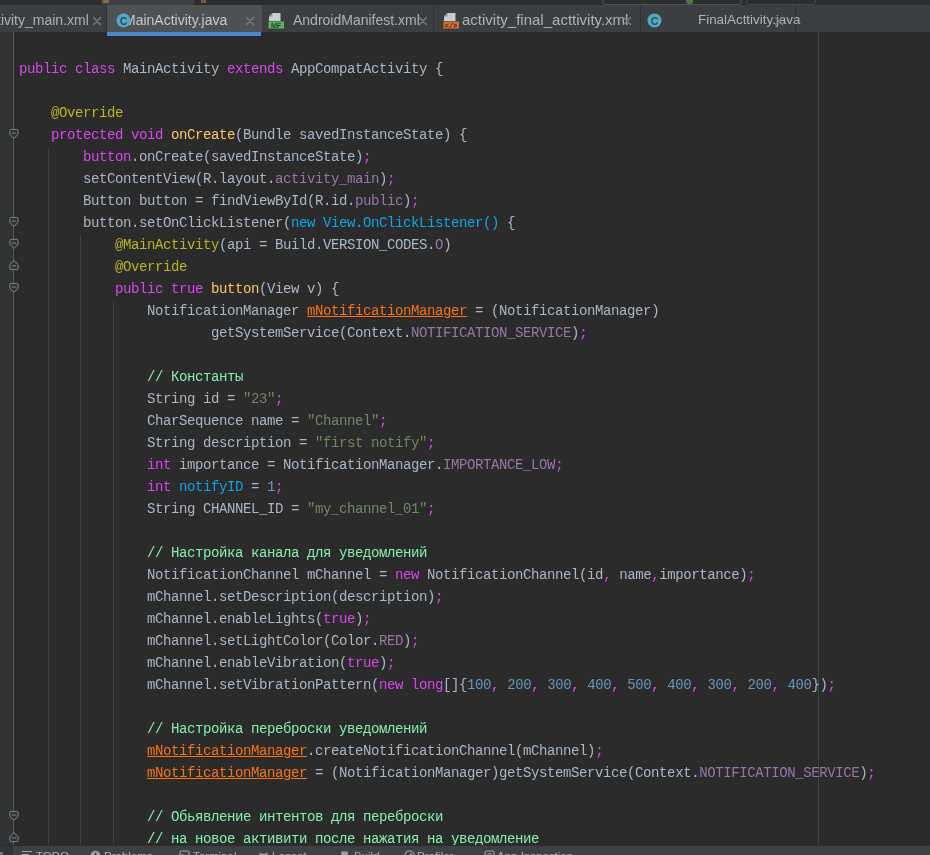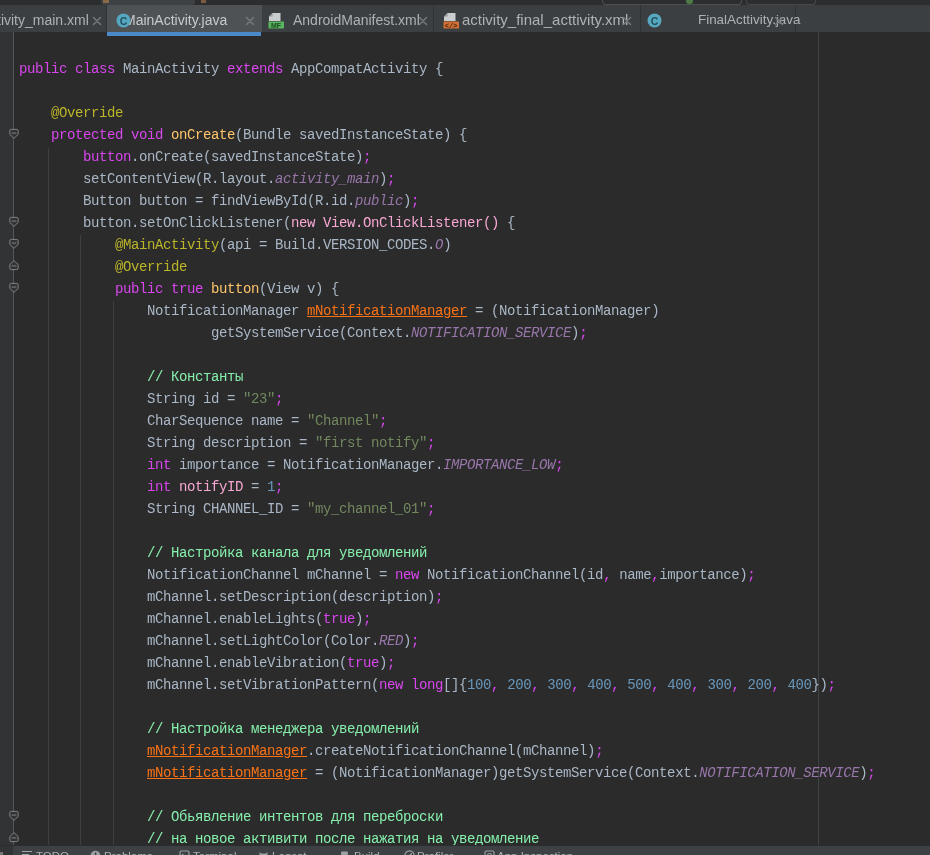--- a/index.html
+++ b/index.html
@@ -20,23 +20,23 @@
   #foldline{left:13px;top:32px;width:1px;height:813px;background:#55585a}
   .guide{position:absolute;width:1px;background:#3d4042}
   #margin{left:818px;top:32px;width:1px;height:813px;background:#3f4345}
   pre#code{position:absolute;left:19px;top:58px;margin:0;font-family:"Liberation Mono",monospace;font-size:14px;letter-spacing:-0.4px;line-height:22px;color:#a9b7c6;white-space:pre}
   .k{color:#d946ef}
   .s{color:#71885f}
   .c{color:#86efac}
   .n{color:#6897bb}
   .a{color:#bbb529}
   .fn{color:#ffc66b}
-  .st{color:#9876aa;font-style:italic}
+  .st{color:#9876aa;}
   .fl{color:#f97316;text-decoration:underline}
-  .g{color:#f9a8d4}
+  .g{color:#0ea5e9}
   
   .fm{position:absolute;left:8px;width:12px;height:12px}
   
   #status{left:0;top:845px;width:930px;height:10px;background:#3d4143;border-top:1px solid #2a2c2d;box-sizing:content-box;overflow:hidden}
   #statcorner{left:0;top:846px;width:13px;height:9px;background:#313335}
   .sitem{position:absolute;top:849.5px;font-size:11.5px;color:#aeb1b3;white-space:nowrap}
 </style>
 </head>
 <body>
 <div class="abs" id="top"></div>
@@ -126,21 +126,21 @@
                 String CHANNEL_ID = <span class="s">"my_channel_01"</span><span class="k">;</span>
 
                 <span class="c">// Настройка канала для уведомлений</span>
                 NotificationChannel mChannel = <span class="k">new</span> NotificationChannel(id<span class="k">,</span> name<span class="k">,</span>importance)<span class="k">;</span>
                 mChannel.setDescription(description)<span class="k">;</span>
                 mChannel.enableLights(<span class="k">true</span>)<span class="k">;</span>
                 mChannel.setLightColor(Color.<span class="st">RED</span>)<span class="k">;</span>
                 mChannel.enableVibration(<span class="k">true</span>)<span class="k">;</span>
                 mChannel.setVibrationPattern(<span class="k">new long</span>[]{<span class="n">100</span><span class="k">,</span> <span class="n">200</span><span class="k">,</span> <span class="n">300</span><span class="k">,</span> <span class="n">400</span><span class="k">,</span> <span class="n">500</span><span class="k">,</span> <span class="n">400</span><span class="k">,</span> <span class="n">300</span><span class="k">,</span> <span class="n">200</span><span class="k">,</span> <span class="n">400</span>})<span class="k">;</span>
 
-                <span class="c">// Настройка менеджера уведомлений</span>
+                <span class="c">// Настройка переброски уведомлений</span>
                 <span class="fl">mNotificationManager</span>.createNotificationChannel(mChannel)<span class="k">;</span>
                 <span class="fl">mNotificationManager</span> = (NotificationManager)getSystemService(Context.<span class="st">NOTIFICATION_SERVICE</span>)<span class="k">;</span>
 
                 <span class="c">// Обьявление интентов для переброски</span>
                 <span class="c">// на новое активити после нажатия на уведомление</span></pre>
 
 <svg class="fm" style="top:128px" width="12" height="13" viewBox="0 0 12 13">
     <path d="M3 1.5 h6 q1.5 0 1.5 1.5 v4 l-4.5 4.2 l-4.5 -4.2 v-4 q0 -1.5 1.5 -1.5 z" fill="#313335" stroke="#888b8d" stroke-width="1"></path>
     <line x1="3.5" y1="5.5" x2="8.5" y2="5.5" stroke="#888b8d" stroke-width="1"></line>
   </svg>

